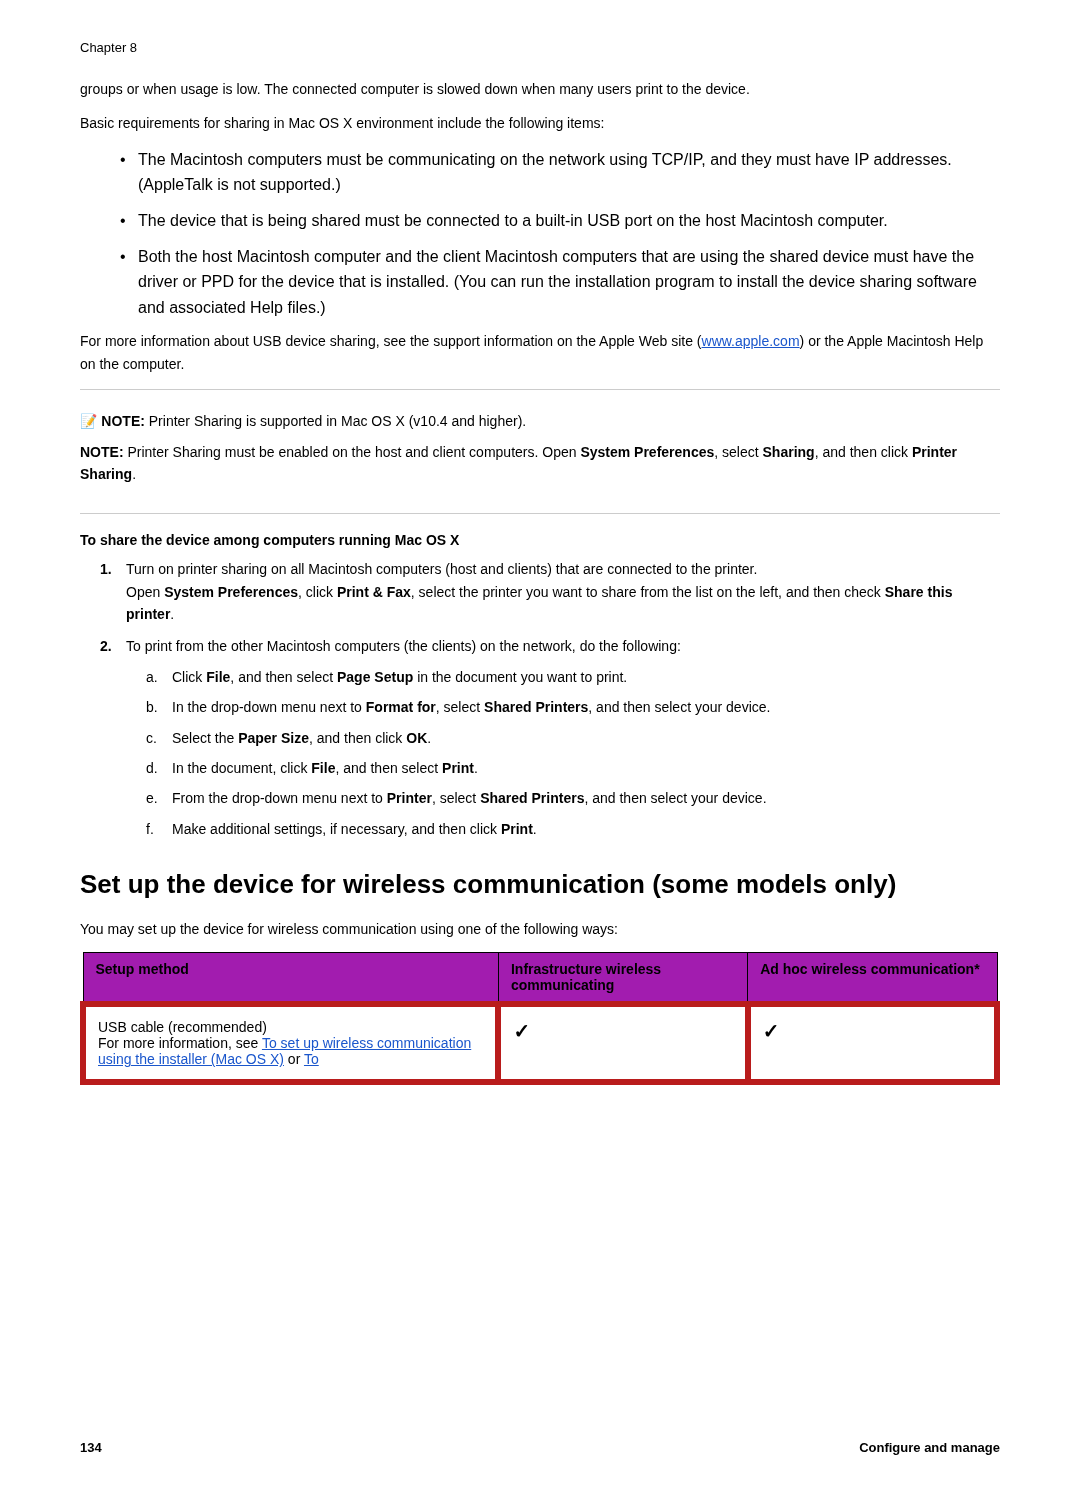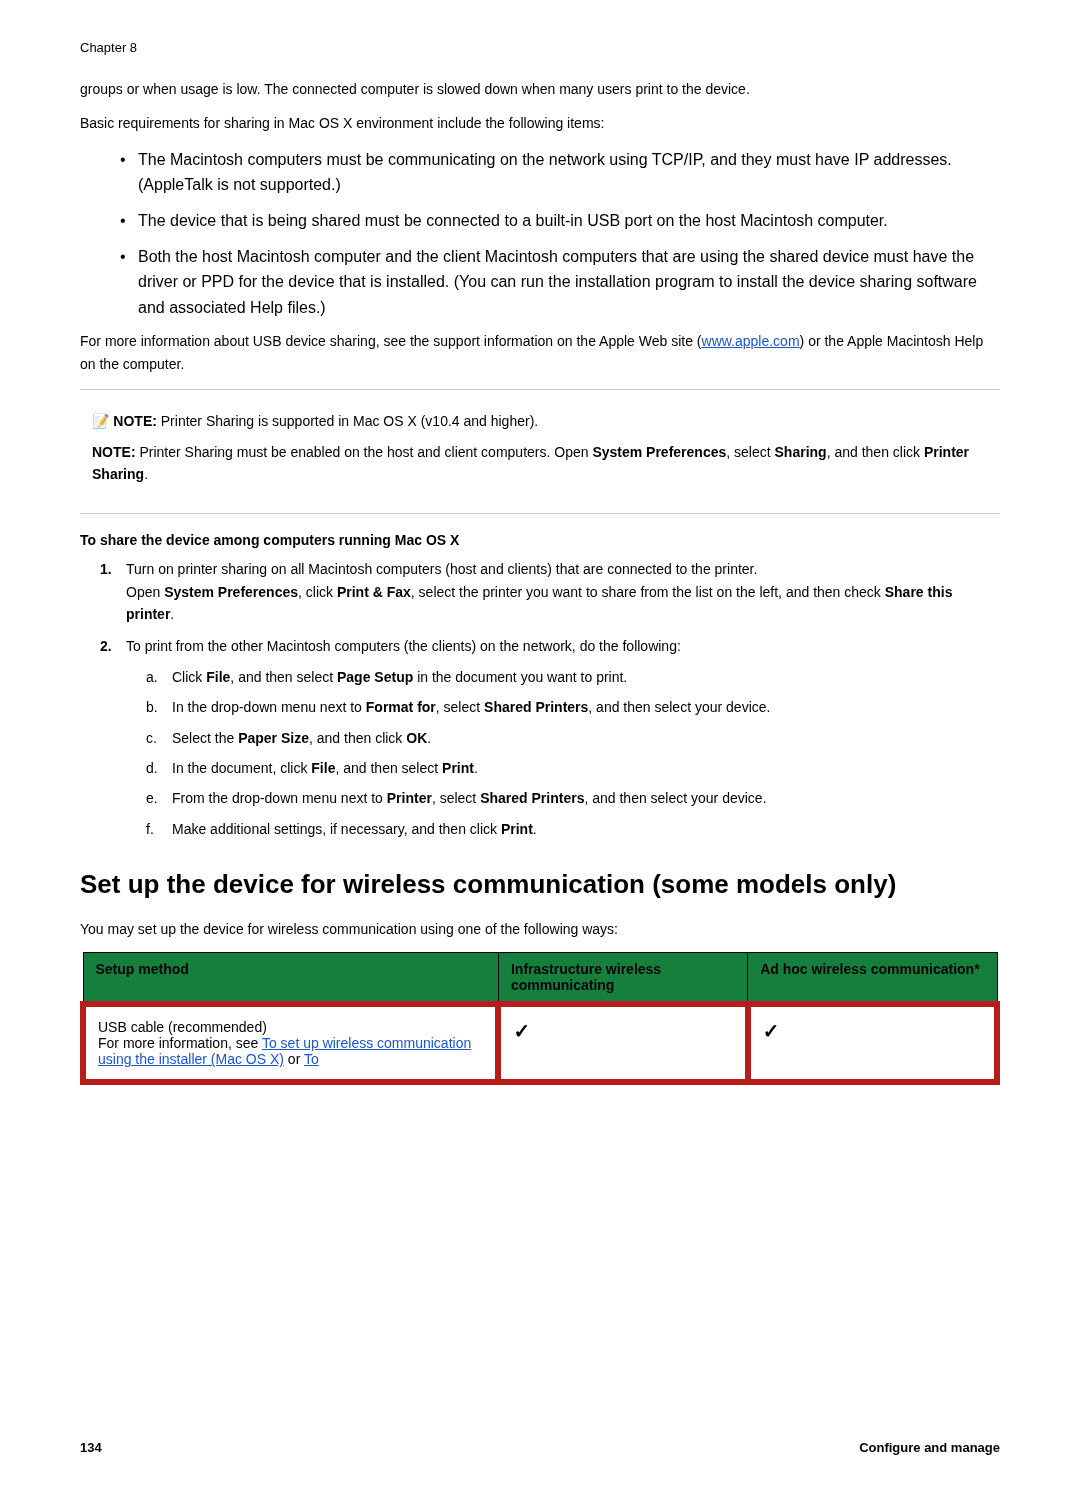--- a/index.html
+++ b/index.html
@@ -57,21 +57,21 @@
       top: 0;
     }
 
     .divider {
       border: none;
       border-top: 1px solid #ccc;
       margin: 14px 0;
     }
 
     .note-box {
-      margin: 10px 12px;
+      margin: 10px 0;
       padding: 6px 0;
     }
 
     .note-line {
       font-size: 14px;
       line-height: 1.6;
       margin-bottom: 8px;
     }
 
     .bold {
@@ -142,21 +142,21 @@
       margin-top: 12px;
       font-size: 14px;
     }
 
     .table-container th {
       border: 1px solid #000;
       padding: 8px 12px;
       text-align: left;
       font-weight: bold;
       vertical-align: top;
-      background: #15803d;
+      background: #a21caf;
     }
 
     .table-container td {
       border: 6px solid #b91c1c;
       padding: 12px 12px;
       vertical-align: top;
     }
 
     .table-container .col-setup {
       width: 45%;

